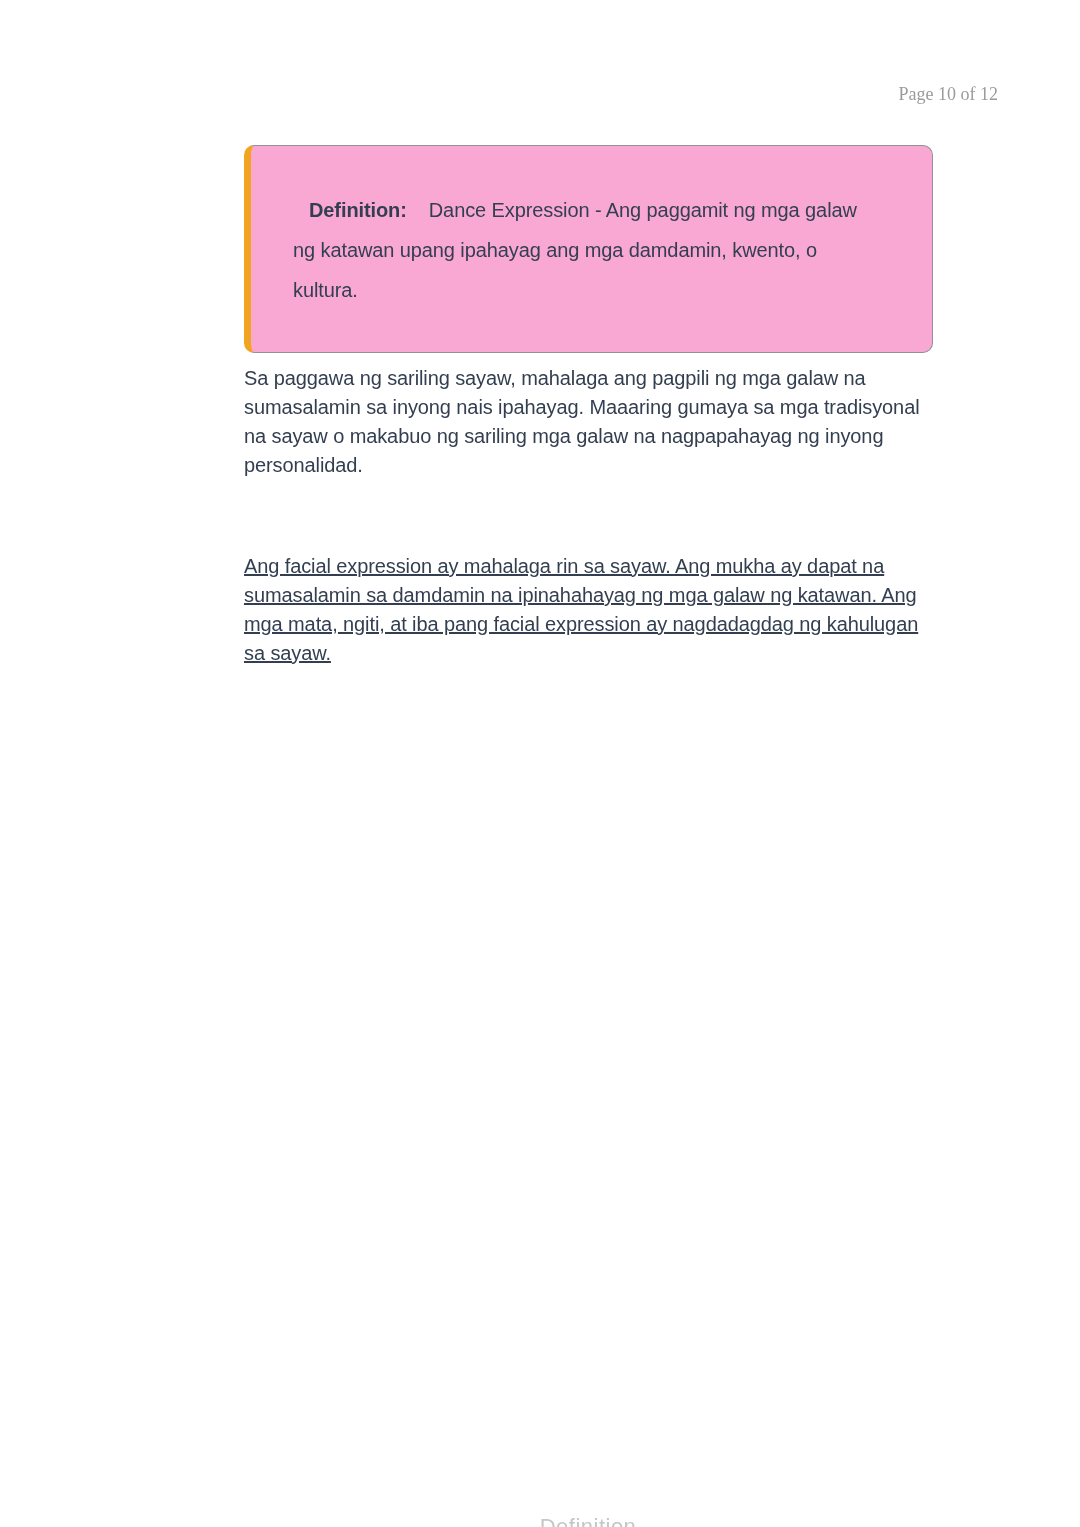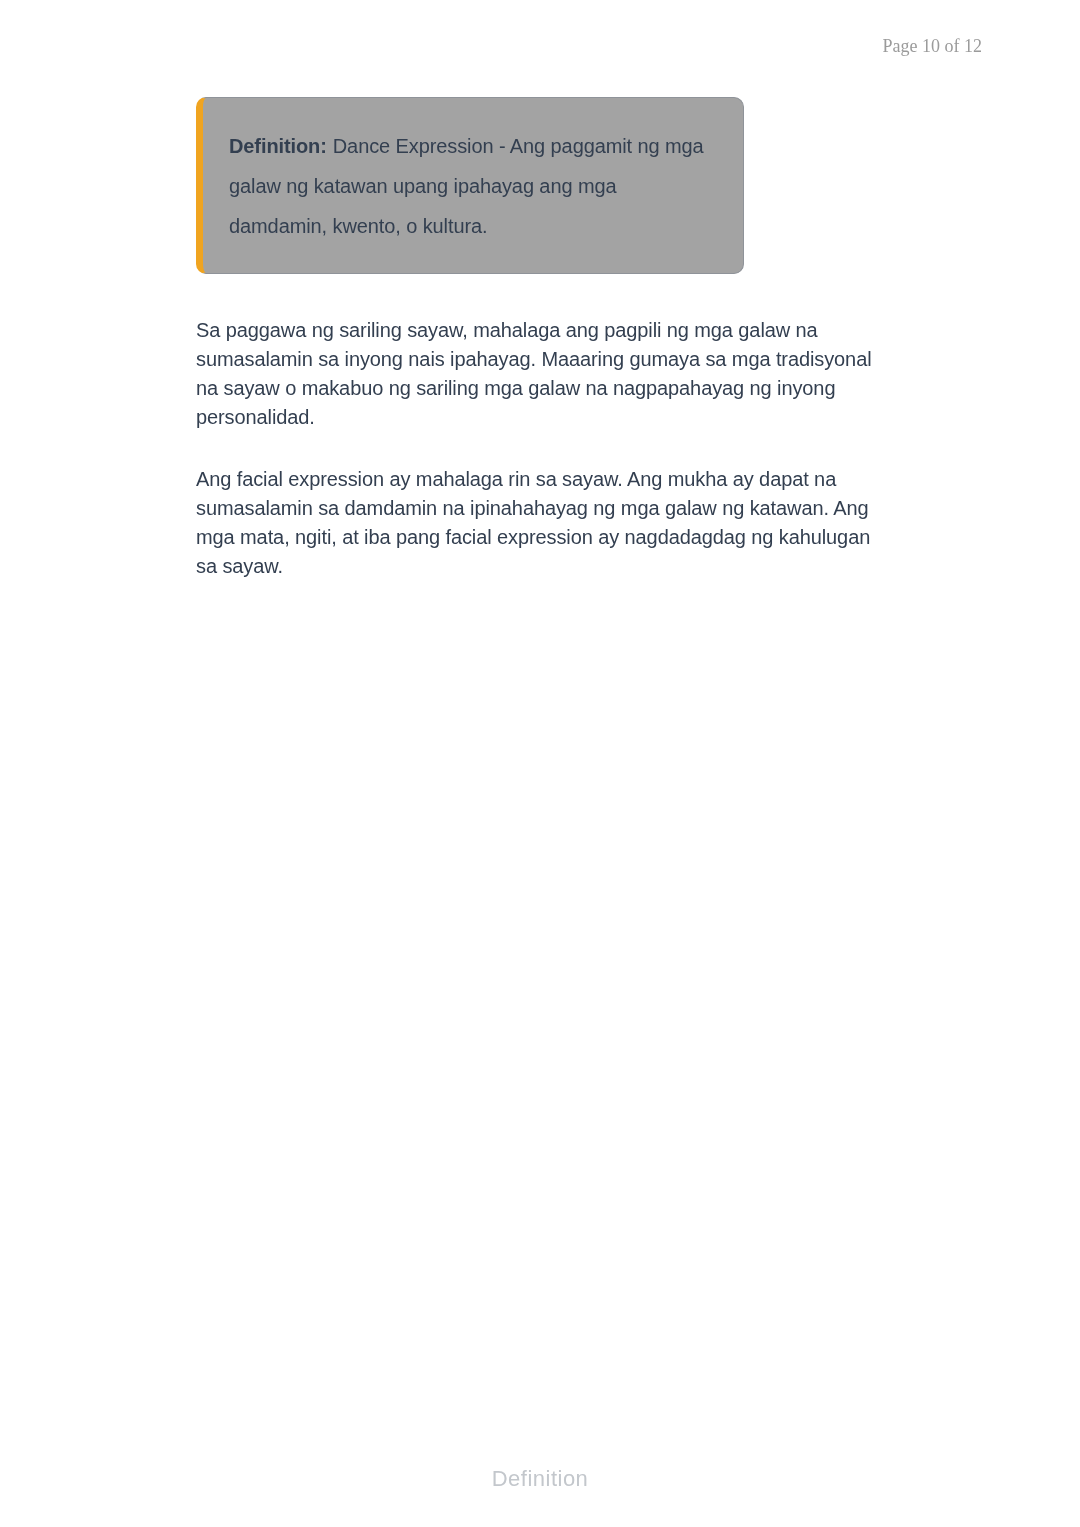--- a/index.html
+++ b/index.html
@@ -2,21 +2,21 @@
 <html style="--accent: #F0A420; --text: #333F50; --box_border: #8F9399; --muted: #9B9B9B; --watermark: #C3C7CC;"><head>
 <meta charset="utf-8">
 <style>
   :root {
     --accent: #F0A420;
     --text: #333F50;
     --box_border: #8F9399;
     --muted: #9B9B9B;
     --watermark: #C3C7CC;
   }
-  * { margin: 0; padding: 0; box-sizing: border-box; }
+  * { margin: 16px; padding: 0; box-sizing: border-box; }
   html, body { background: #ffffff; }
   body {
     width: 1080px;
     height: 1527px;
     position: relative;
     font-family: "Liberation Sans", sans-serif;
     color: var(--text);
     overflow: hidden;
   }
   .page-header {
@@ -24,27 +24,27 @@
     top: 36px;
     right: 98px;
     font-family: "Liberation Serif", serif;
     font-size: 18px;
     color: var(--muted);
   }
   .definition-box {
     position: absolute;
     left: 196px;
     top: 97px;
-    width: 548px;
+    width: 689px;
     min-height: 177px;
     border: 1.5px solid var(--box_border);
     border-left: 7px solid var(--accent);
     border-radius: 10px;
     padding: 28px 34px 26px 26px;
-    background: #a3a3a3;
+    background: #f9a8d4;
   }
   .definition-text {
     font-size: 20px;
     line-height: 40px;
     letter-spacing: -0.1px;
     color: var(--text);
   }
   .definition-label {
     font-weight: bold;
     margin-right: 0.3em;
@@ -52,21 +52,21 @@
   .body-paragraph {
     position: absolute;
     left: 196px;
     width: 700px;
     font-size: 20px;
     line-height: 29px;
     letter-spacing: -0.1px;
     color: var(--text);
   }
   .paragraph-1 { top: 316px; }
-  .paragraph-2 { top: 465px; }
+  .paragraph-2 { top: 504px; text-decoration: underline; }
   .page-footer {
     position: absolute;
     top: 1466px;
     left: 0;
     width: 100%;
     text-align: center;
     font-size: 22px;
     letter-spacing: 0.5px;
     color: var(--watermark);
   }

